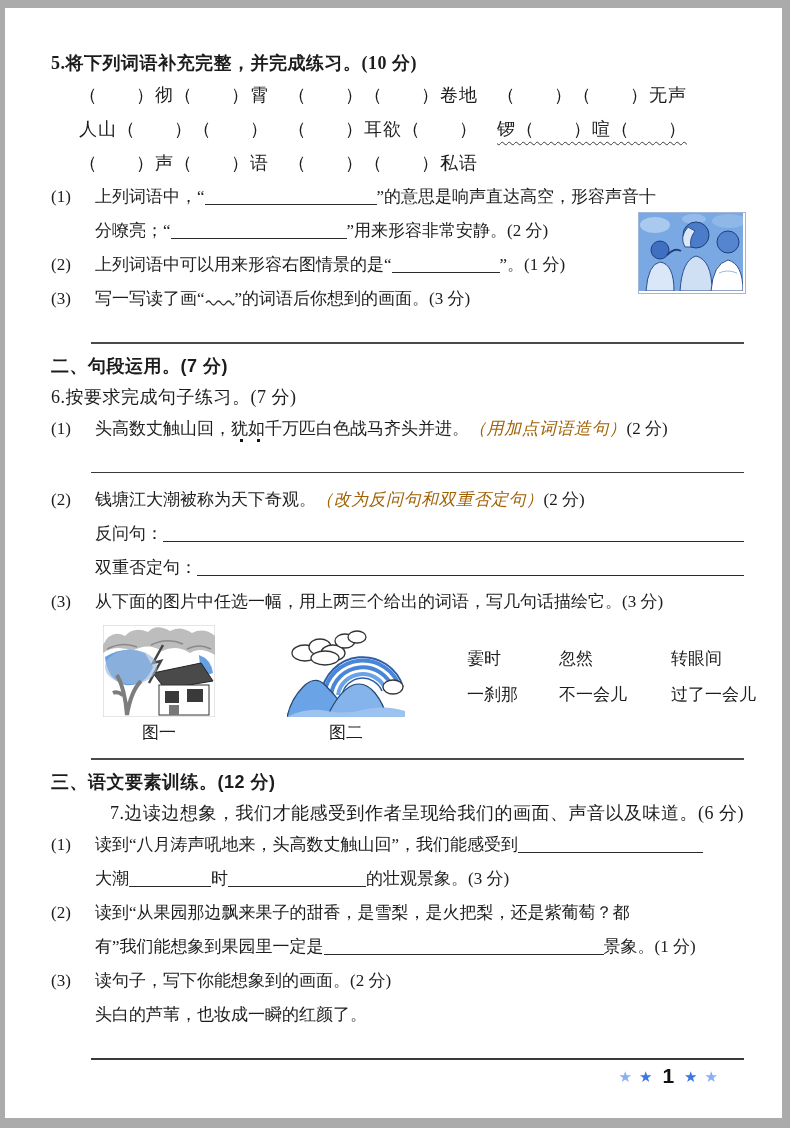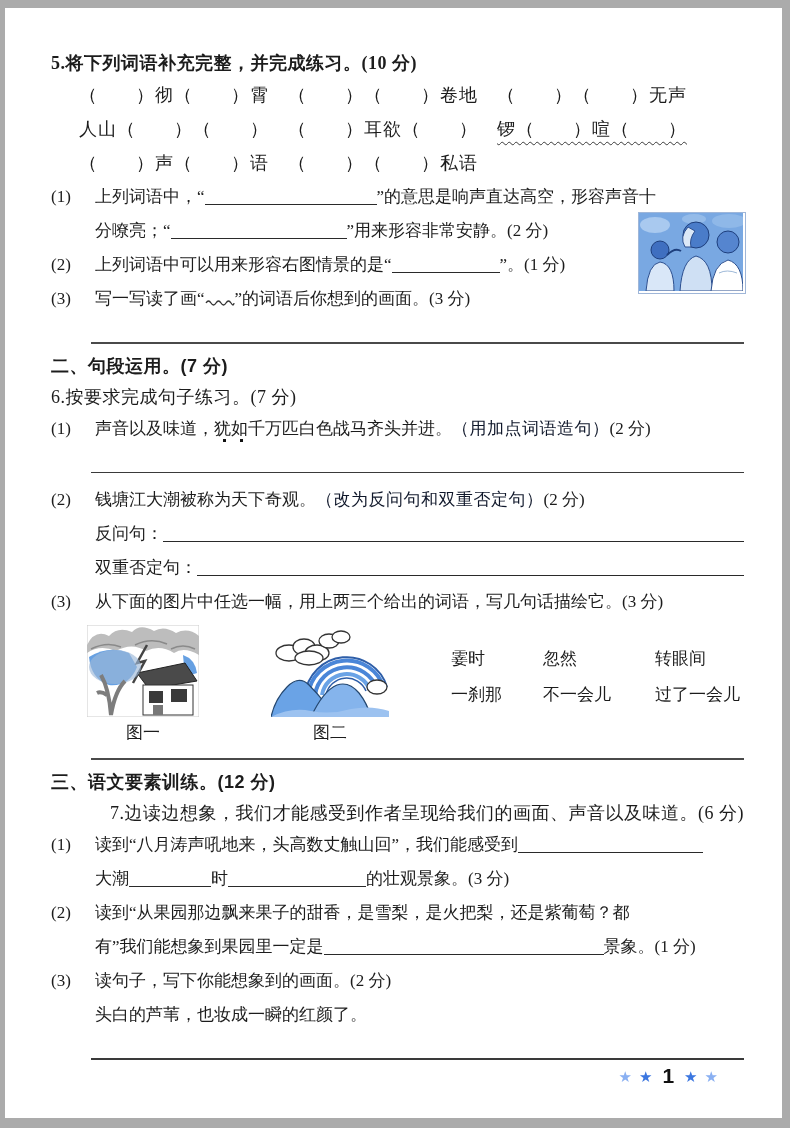--- a/index.html
+++ b/index.html
@@ -25,32 +25,32 @@
   .wavy{
     text-decoration:underline;text-decoration-style:wavy;
     text-decoration-thickness:1px;text-underline-offset:6px;text-decoration-color:#3a3a3a;
   }
   .dotted{
     background-image:radial-gradient(circle,#111 1.7px,transparent 2px);
     background-size:17px 5px;background-repeat:repeat-x;background-position:2px 100%;
     padding-bottom:5px;
     margin-top:16px;
   }
-  .blue{color:#0f172a;letter-spacing:.5px;}
+  .blue{color:#a16207;font-style:italic;letter-spacing:.5px;}
   .divider{border:none;border-top:2px solid #4a4a4a;margin:26px 0 0 40px;}
   .divider2{border:none;border-top:2px solid #4a4a4a;margin:14px 0 0 40px;}
   .bottomline{border:none;border-top:2px solid #3a3a3a;margin:26px 0 0 40px;}
   .sec-head{font-family:"Liberation Sans","DejaVu Sans",sans-serif;font-weight:700;
     font-size:18px;line-height:32px;margin-top:6px;letter-spacing:.5px;}
   .answer-line{height:26px;border-bottom:1.5px solid #3a3a3a;margin-left:40px;}
   .people-img{position:absolute;top:204px;right:36px;width:106px;height:80px;
     border:1px solid #9fb6d8;}
   .figs{display:flex;align-items:flex-start;margin-top:6px;}
   .figbox{text-align:center;}
-  .figbox.f1{margin-left:36px;}
+  .figbox.f1{margin-left:52px;}
   .figbox.f2{margin-left:72px;}
   .figcap{font-size:17px;margin-top:4px;}
   .words{margin-left:62px;margin-top:16px;font-size:17px;}
   .wrow{display:grid;grid-template-columns:92px 112px 120px;line-height:36px;font-family:Liberation Serif, serif;}
   .footer{position:absolute;top:1064px;right:72px;display:flex;align-items:center;gap:7px;
     font-family:"Liberation Sans","DejaVu Sans",sans-serif;}
   .star{font-size:15px;line-height:15px;}
   .star.light{color:#8ab0f2;}
   .star.dark{color:#3c77e0;}
   .pnum{font-size:21px;font-weight:700;color:#111;margin:0 3px;}
@@ -89,21 +89,21 @@
       <path d="M72 78 Q74 51 89 47 Q104 51 104 78 Z" fill="#ffffff" stroke="#2c4f8f" stroke-width="1"></path>
       <path d="M80 60 Q88 56 98 60" stroke="#9db8d8" stroke-width="1" fill="none"></path>
     </svg>
   </div>
 
   <hr class="divider">
 
   <div class="sec-head">二、句段运用。(7 分)</div>
   <div class="q-head" style="font-weight:500;">6.按要求完成句子练习。(7 分)</div>
 
-  <div class="sub"><span class="num">(1)</span><span>声音以及味道，</span><span class="dotted">犹如</span><span>千万匹白色战马齐头并进。</span><span class="blue">（用加点词语造句）</span><span>(2 分)</span></div>
+  <div class="sub"><span class="num">(1)</span><span>头高数丈触山回，</span><span class="dotted">犹如</span><span>千万匹白色战马齐头并进。</span><span class="blue">（用加点词语造句）</span><span>(2 分)</span></div>
   <div class="answer-line"></div>
 
   <div class="sub" style="margin-top:10px;"><span class="num">(2)</span><span>钱塘江大潮被称为天下奇观。</span><span class="blue">（改为反问句和双重否定句）</span><span>(2 分)</span></div>
   <div class="sub cont" style="display:flex;">
       <span style="white-space:nowrap;">反问句：</span>
       <span class="u" style="flex:1;height:24px;"></span>
     </div>
   <div class="sub cont" style="display:flex;">
       <span style="white-space:nowrap;">双重否定句：</span>
       <span class="u" style="flex:1;height:24px;"></span>

